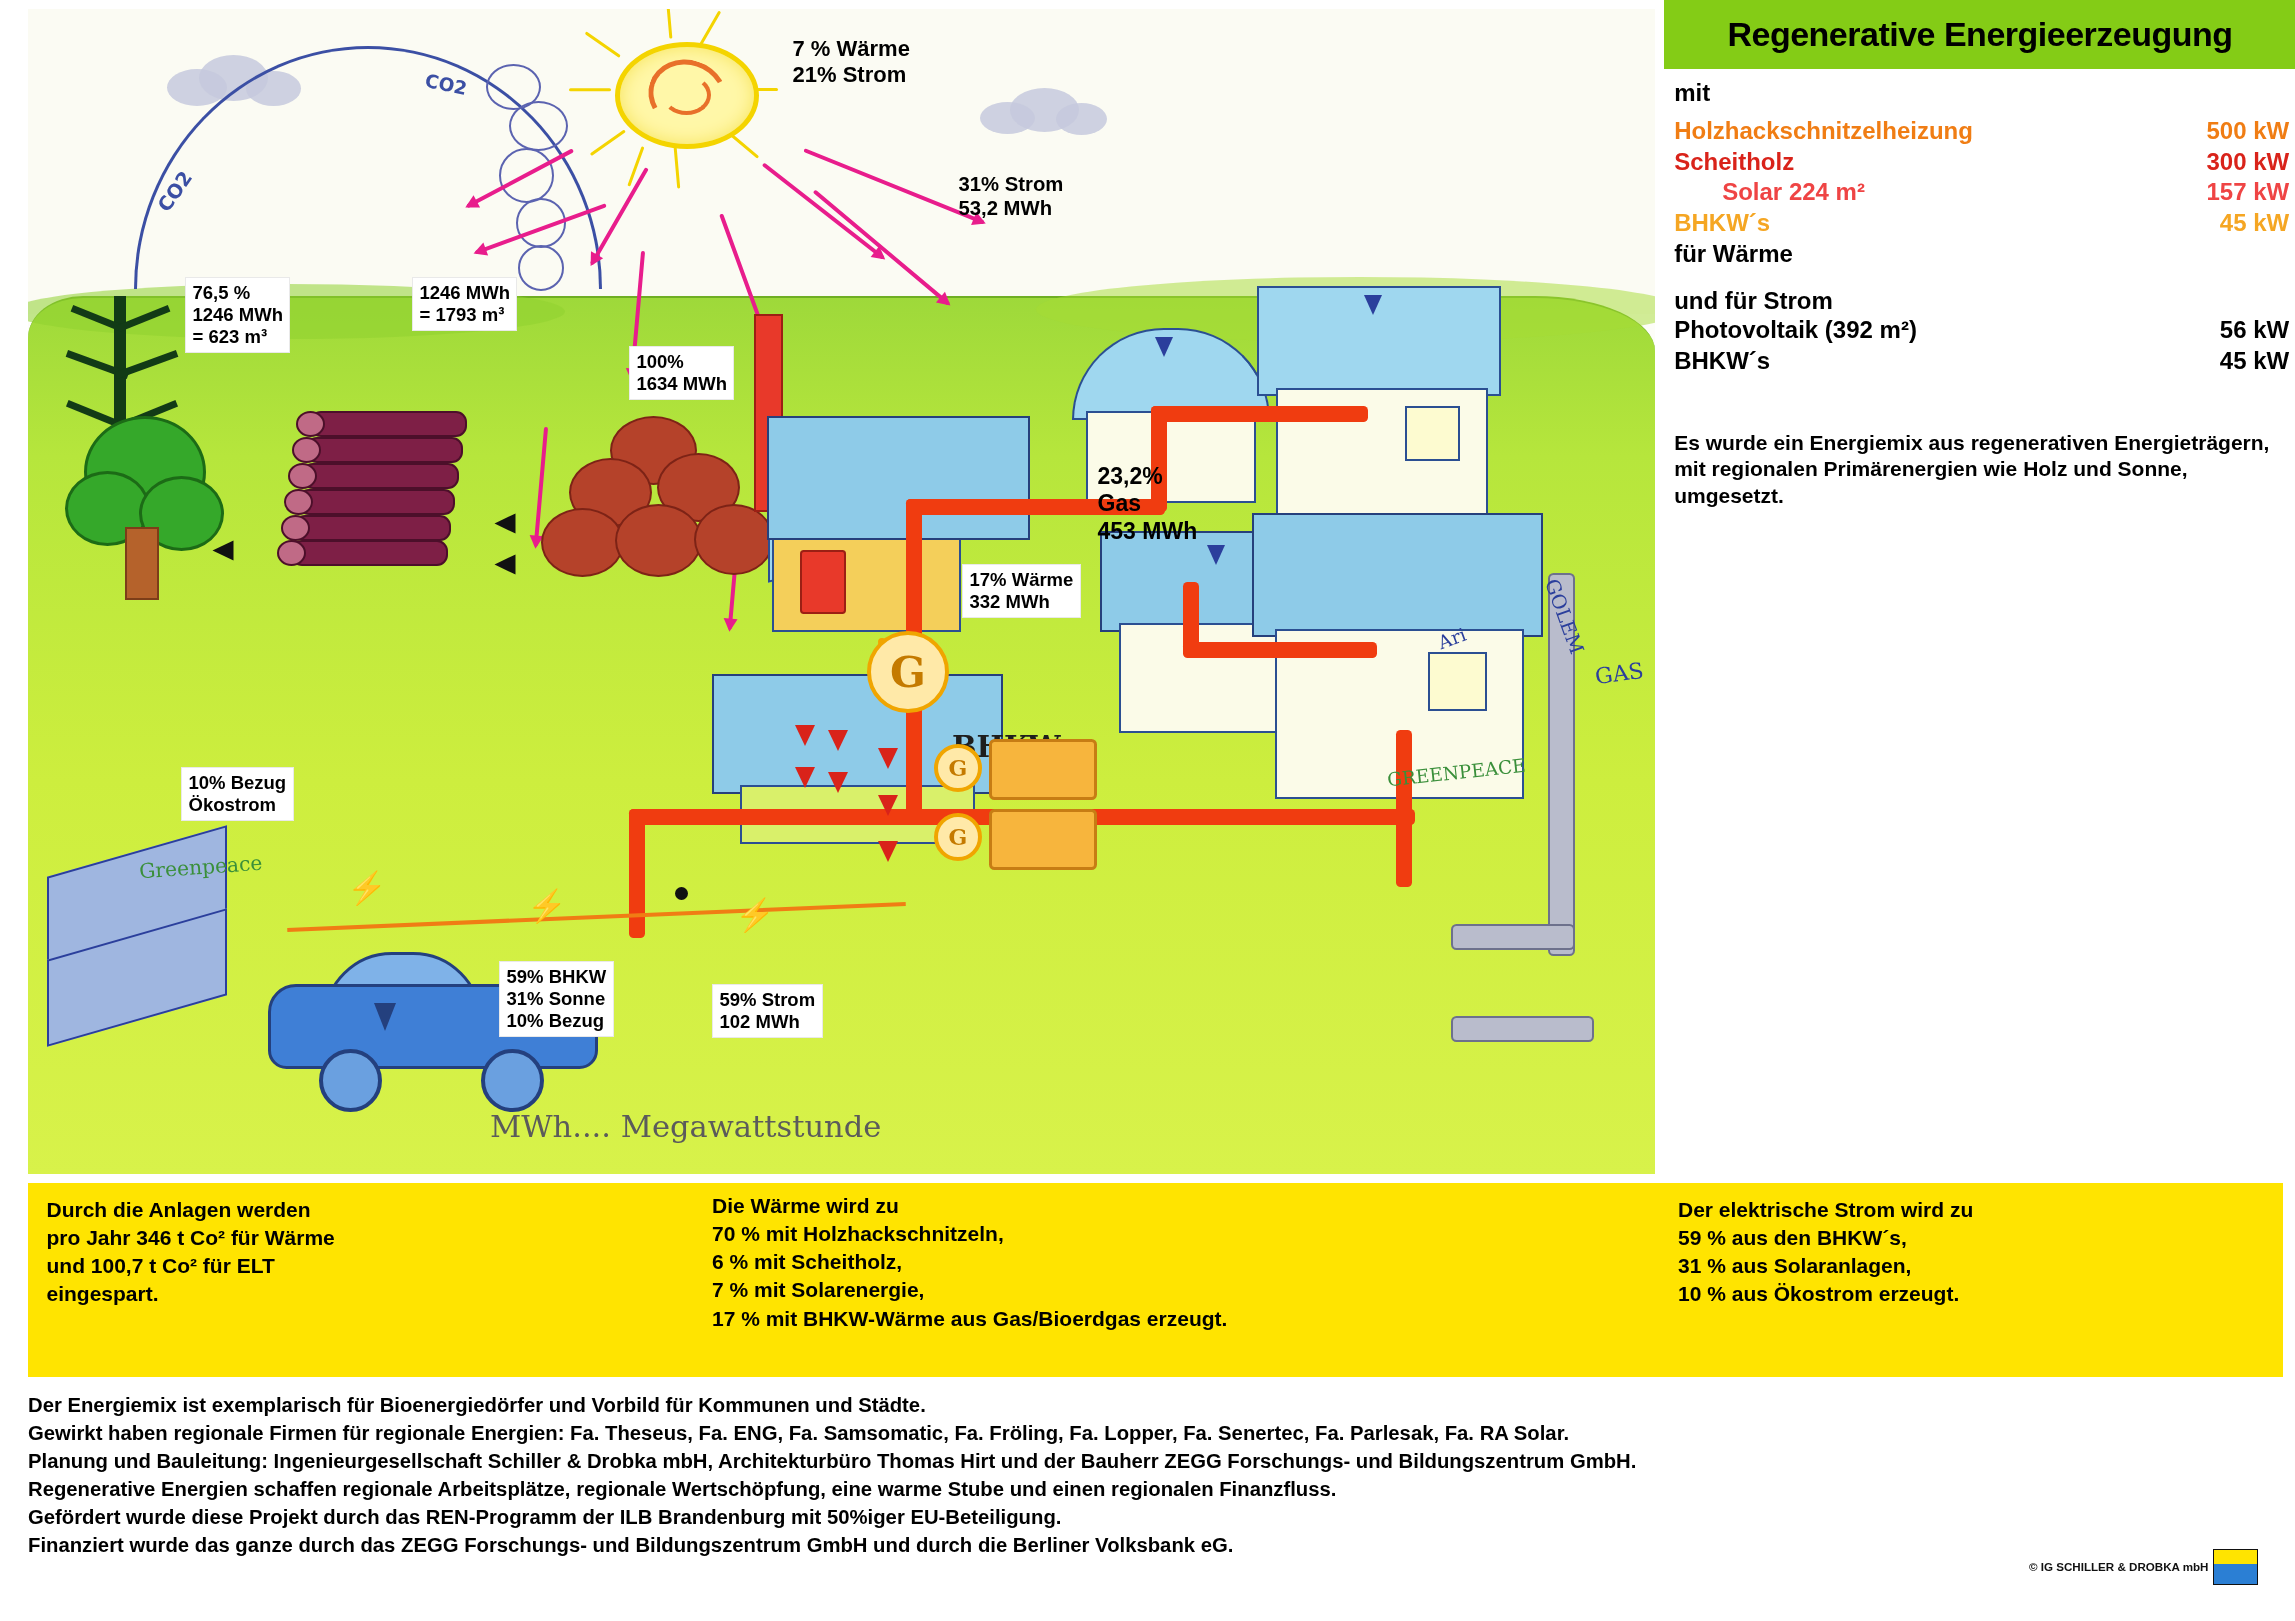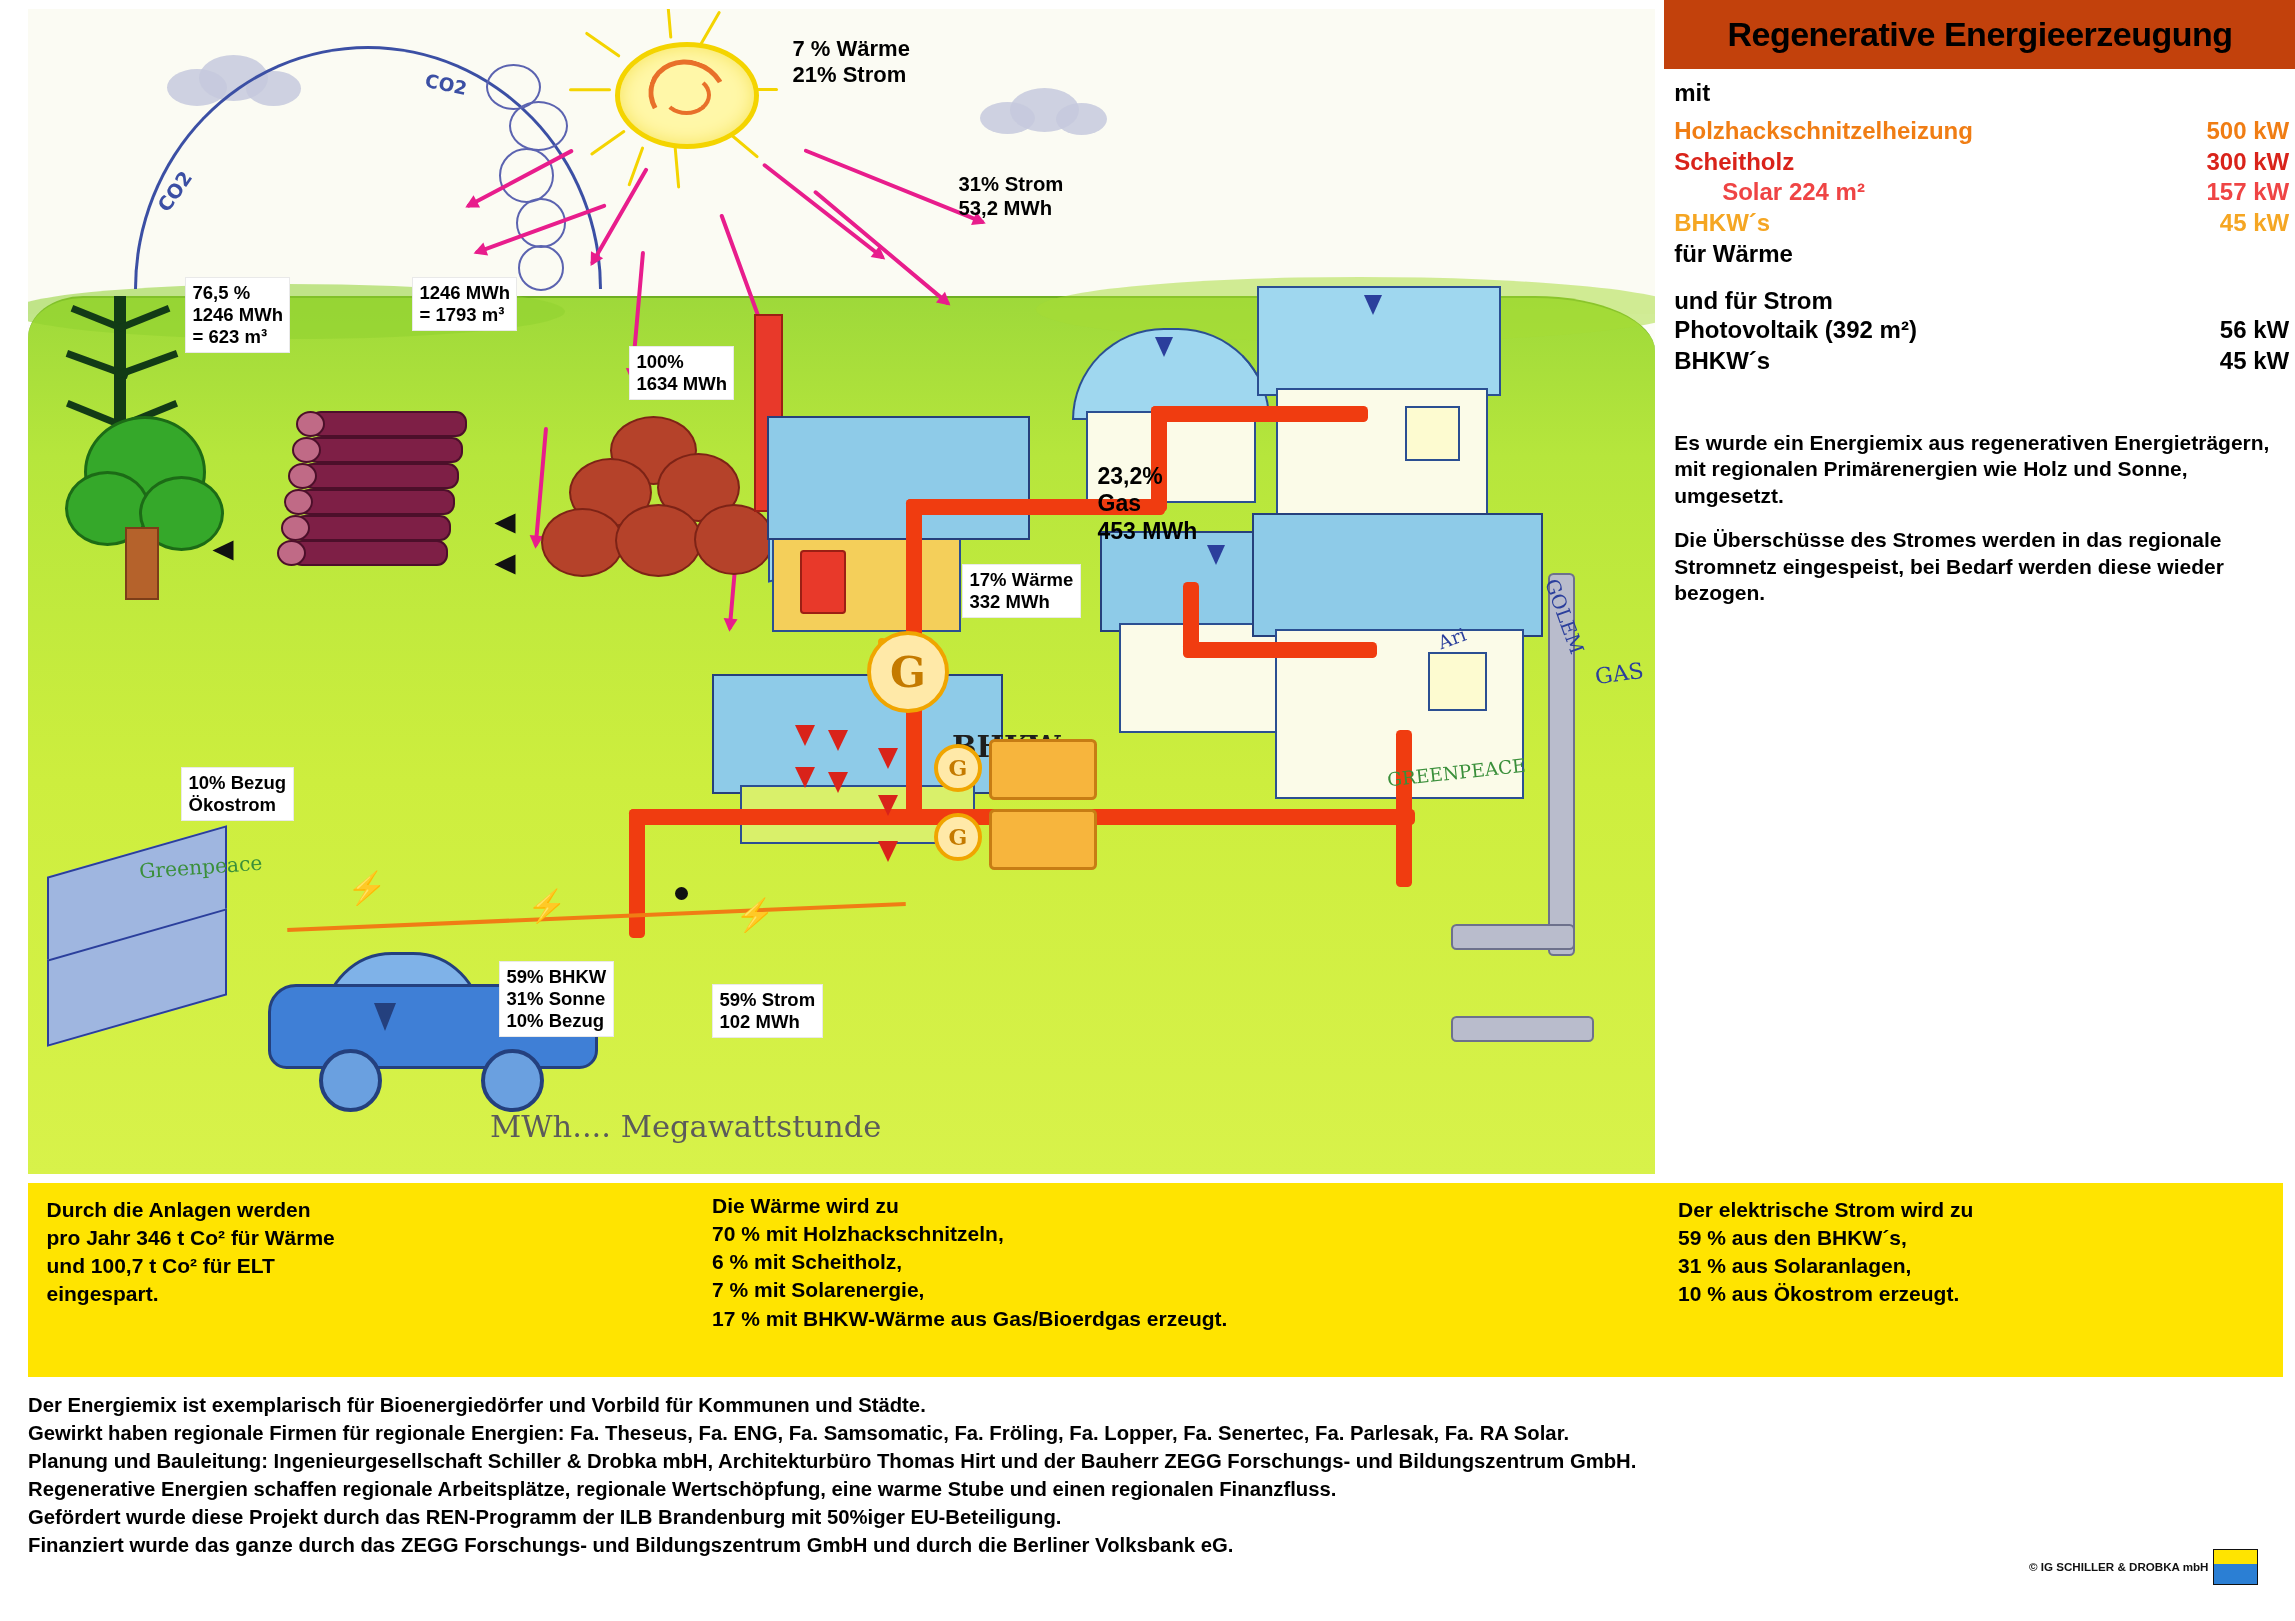--- a/index.html
+++ b/index.html
@@ -124,21 +124,21 @@
     position:absolute;background:#ffffff;color:#000;font-weight:bold;
     font-size:18.5px;line-height:1.2;padding:3.7px 6.5px;border:0.5px solid #e9e9e9;
     font-family:"Liberation Sans",sans-serif;white-space:pre-line;
   }
   .lbl.plain{background:transparent;border:none;}
   .handwrite{position:absolute;font-family:"DejaVu Serif",serif;color:#2f2f2f;}
 
   
   .rightpanel{position:absolute;left:1664px;top:0px;width:632px;height:1183px;background:#ffffff;}
   .titlebar{
-    position:absolute;left:0;top:0;width:632px;height:69px;background:#c2410c;
+    position:absolute;left:0;top:0;width:632px;height:69px;background:#84cc16;
     display:flex;align-items:center;justify-content:center;
   }
   .titlebar .t{font-size:34px;font-weight:bold;color:#000;letter-spacing:-0.5px;}
   .mit{position:absolute;left:10.2px;top:79px;font-size:24px;font-weight:bold;}
   .speclist{position:absolute;left:10.2px;top:116px;width:615px;}
   .specrow{display:flex;justify-content:space-between;font-size:24px;font-weight:bold;line-height:1.28;}
   .specrow .n{text-align:right;min-width:116px;}
   .fuerwaerme{position:absolute;left:10.2px;top:240px;font-size:24px;font-weight:bold;}
   .strom{position:absolute;left:10.2px;top:287px;width:615px;}
   .stromrow{display:flex;justify-content:space-between;font-size:24px;font-weight:bold;line-height:1.28;}
@@ -443,21 +443,20 @@
         <span class="n">56 kW</span>
       </div>
       <div class="stromrow">
         <span>BHKW´s</span>
         <span class="n">45 kW</span>
       </div>
     </div>
 
     <div class="paras">
       <div class="para">Es wurde ein Energiemix aus regenerativen Energieträgern, mit regionalen Primärenergien wie Holz und Sonne, umgesetzt.</div>
-      <div class="para">Die Überschüsse des Stromes werden in das regionale Stromnetz eingespeist, bei Bedarf werden diese wieder bezogen.</div>
     </div>
   </div>
 
   <div class="yellowband">
     <div class="ycol ycol1" style="white-space:pre-line;">Durch die Anlagen werden
 pro Jahr 346 t Co² für Wärme
 und 100,7 t Co² für ELT
 eingespart.</div>
     <div class="ycol ycol2" style="white-space:pre-line;">Die Wärme wird zu
 70 % mit Holzhackschnitzeln,

